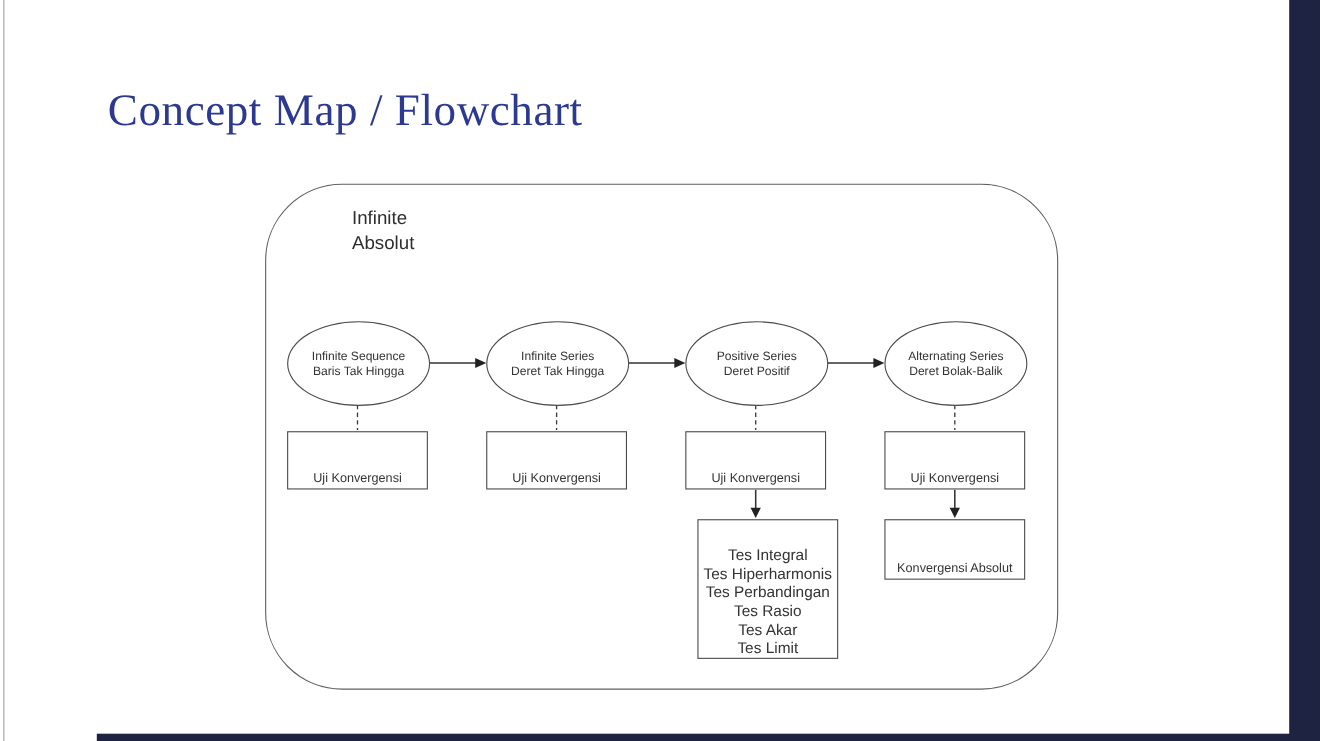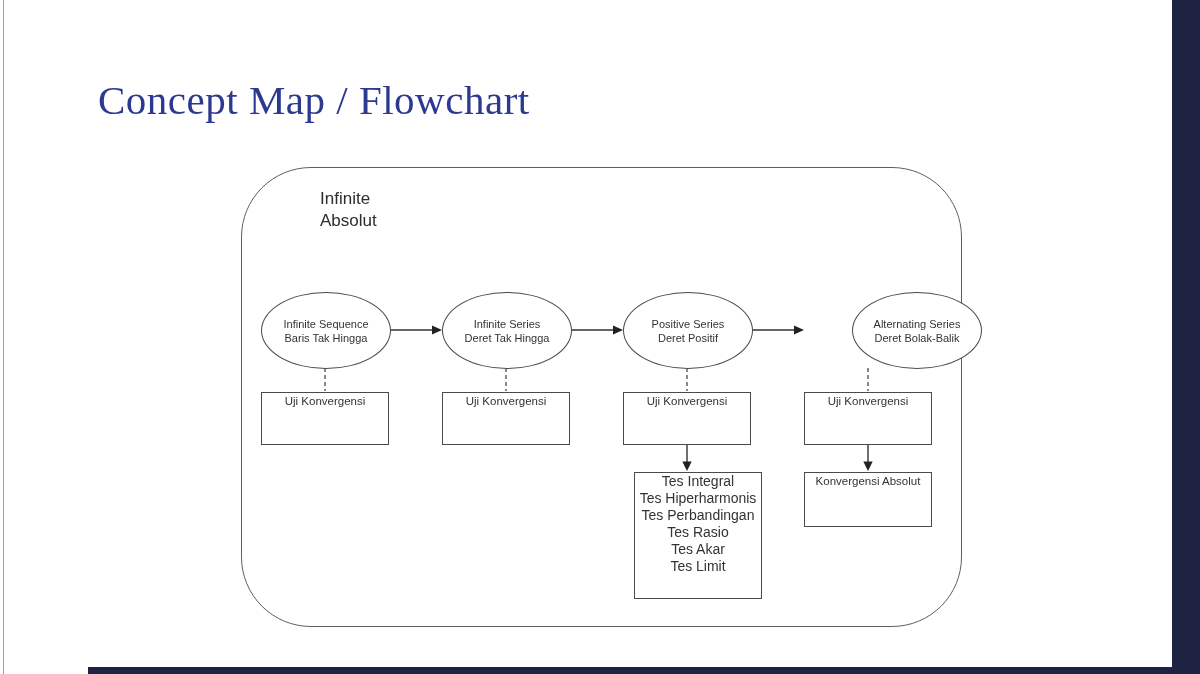--- a/index.html
+++ b/index.html
@@ -59,28 +59,28 @@
     border-radius: 50%;
     background: #ffffff;
     display: flex; flex-direction: column;
     align-items: center; justify-content: center;
     text-align: center;
     font-size: 11px; line-height: 14px; color: #333333;
   }
   .e1 { left: 261px; }
   .e2 { left: 442px; }
   .e3 { left: 623px; }
-  .e4 { left: 852px; }
+  .e4 { left: 804px; }
   
   .box {
     position: absolute;
     border: 1px solid #4a4a4a;
     background: #ffffff;
     display: flex; flex-direction: column;
-    align-items: center; justify-content: flex-start;
+    align-items: center; justify-content: flex-end;
     text-align: center;
     font-size: 11.5px; line-height: 17px; color: #333333;
   }
   .ujibox { top: 392px; width: 126px; height: 51px; }
   .b1 { left: 261px; }
   .b2 { left: 442px; }
   .b3 { left: 623px; }
   .b4 { left: 804px; }
   .tes-box  { left: 634px; top: 472px; width: 126px; height: 125px; font-size: 14px; }
   .abs-box  { left: 804px; top: 472px; width: 126px; height: 53px; }

